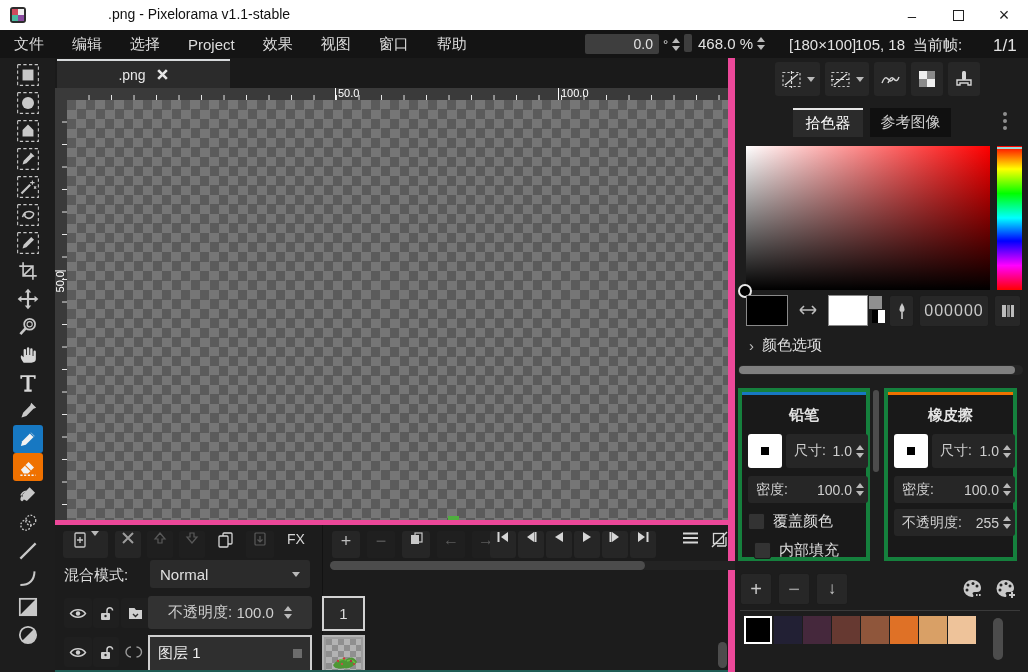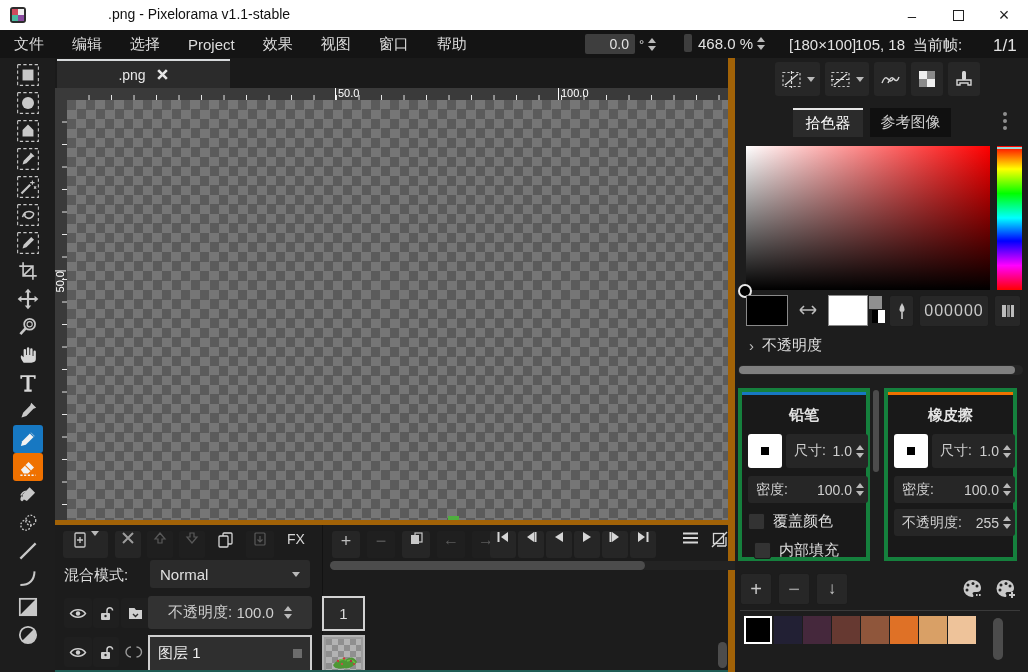--- a/index.html
+++ b/index.html
@@ -1,18 +1,18 @@
 <!DOCTYPE html>
 <html><head>
 <meta charset="utf-8">
 <style>
   * { margin:0; padding:0; box-sizing:border-box; }
   html,body { width:1028px; height:672px; background:#161616; overflow:hidden;
     font-family:"Liberation Sans","DejaVu Sans",sans-serif; }
-  #app { position:absolute; width:1028px; height:672px; background:#a16207; color:#d6d6d6; }
+  #app { position:absolute; width:1028px; height:672px; background:#ec4899; color:#d6d6d6; }
   .abs { position:absolute; }
   .flex { display:flex; align-items:center; }
   .btn { background:#272727; border:1px solid #1c1c1c; border-radius:3px;
     display:flex; align-items:center; justify-content:center; color:#c9c9c9; }
   .dim { opacity:.38; }
   svg { display:block; }
   
   #titlebar { left:0; top:0; width:1028px; height:30px; background:#ffffff; color:#111; }
   #titlebar .title { position:absolute; left:108px; top:6px; font-size:14px; }
   .winbtn { position:absolute; top:0; width:44px; height:30px; display:flex; align-items:center; justify-content:center; font-size:15px; color:#222; }
@@ -95,21 +95,21 @@
     <span class="menu-item">文件</span>
     <span class="menu-item">编辑</span>
     <span class="menu-item">选择</span>
     <span class="menu-item">Project</span>
     <span class="menu-item">效果</span>
     <span class="menu-item">视图</span>
     <span class="menu-item">窗口</span>
     <span class="menu-item">帮助</span>
 
     <div class="abs flex" style="left:585px;top:4px;">
-      <div class="spinbox" style="width:50px;">0.0</div>
+      <div class="spinbox" style="width:74px;">0.0</div>
       <span style="font-size:13px;margin-left:4px;color:#dcdcdc;">°</span>
       <div class="spin">
           <div class="u"></div>
           <div class="d"></div>
         </div>
     </div>
     <div class="abs flex" style="left:684px;top:4px;">
       <div style="width:8px;height:18px;background:#3e3e3e;border-radius:2px;margin-right:6px;"></div>
       <span style="font-size:15px;color:#e2e2e2;">468.0 %</span>
       <div class="spin">
@@ -528,21 +528,21 @@
     <div class="btn abs" style="left:259px;top:237px;width:27px;height:32px;">
       <svg width="14" height="14" viewBox="0 0 14 14">
           <rect x="1" y="1" width="4" height="12" fill="#bdbdbd"></rect>
           <rect x="6" y="1" width="3" height="12" fill="#8a8a8a"></rect>
           <rect x="10" y="1" width="3" height="12" fill="#bdbdbd"></rect>
         </svg>
     </div>
 
     <div class="abs flex" style="left:14px;top:278px;gap:8px;">
       <span style="color:#bdbdbd;font-size:15px;">›</span>
-      <span class="cjk">不透明度</span>
+      <span class="cjk">颜色选项</span>
     </div>
     <div class="abs" style="left:3px;top:307px;width:285px;height:10px;background:#262626;border-radius:5px;">
       <div class="scroll-thumb" style="left:1px;top:1px;width:276px;height:8px;background:#7f7f7f;"></div>
     </div>
 
     <div class="card" style="left:3px;top:330px;width:132px;height:173px;">
       <div class="titlebarline" style="background:#1778c2;"></div>
       <h3>铅笔</h3>
       <div class="abs" style="left:6px;top:42px;width:34px;height:34px;background:#fff;border-radius:3px;display:flex;align-items:center;justify-content:center;">
           <div style="width:8px;height:8px;background:#000;"></div>

